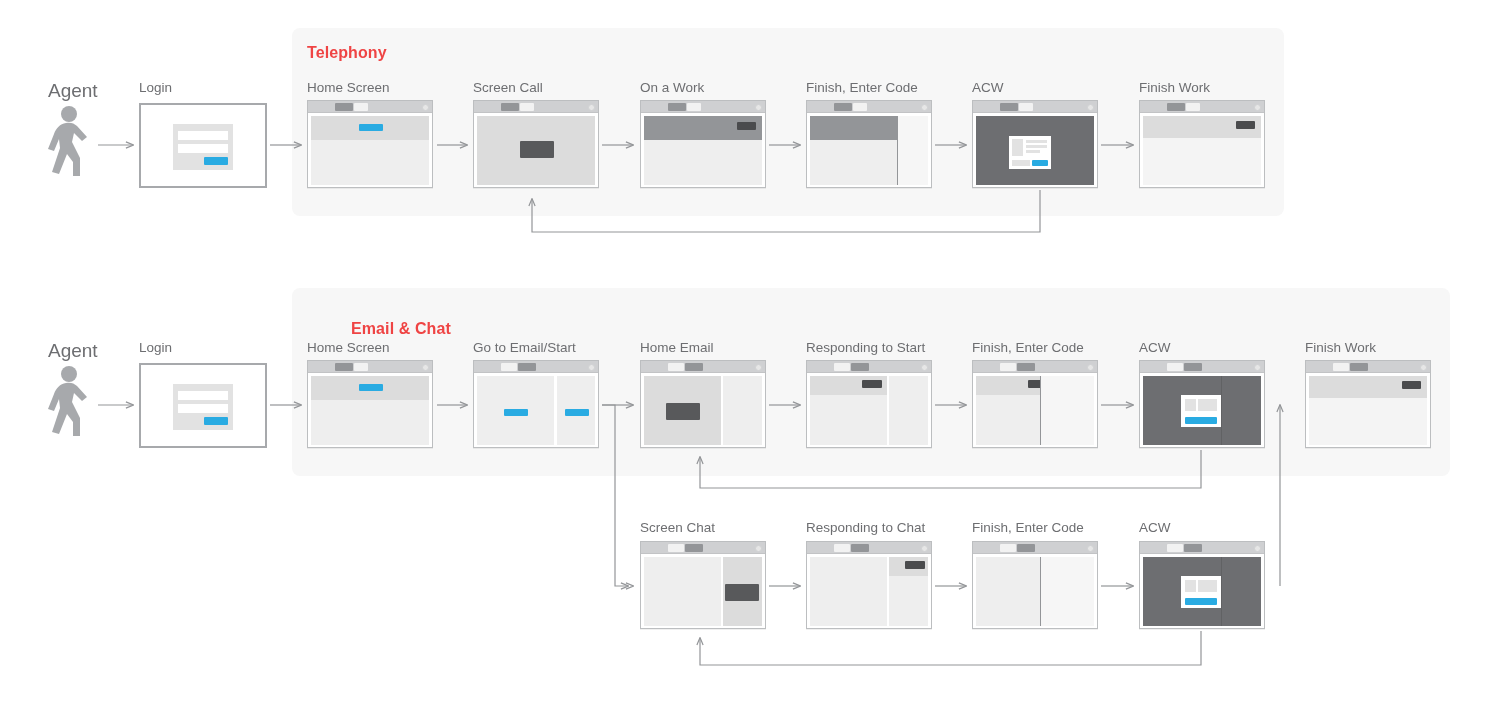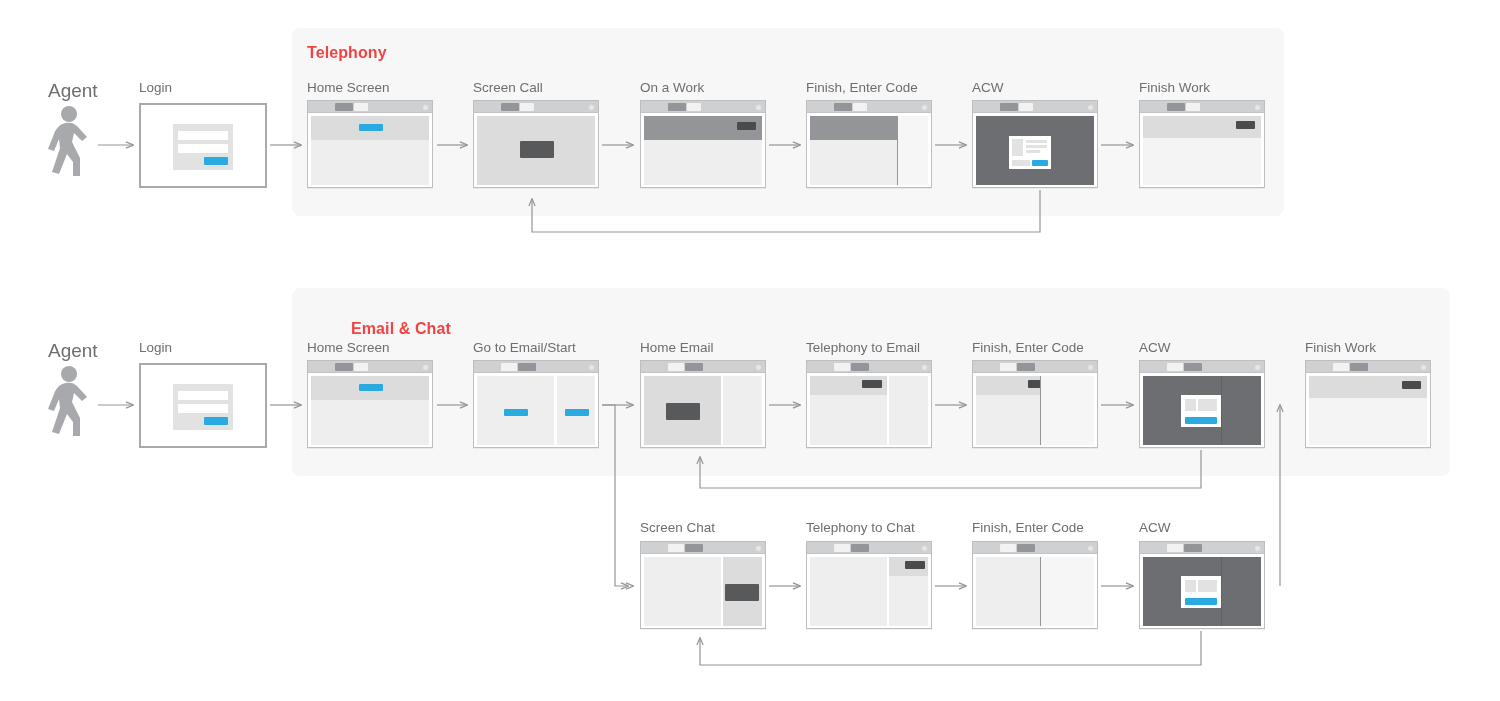--- a/index.html
+++ b/index.html
@@ -267,21 +267,21 @@
       <div class="tab tab-active" style="left:44px;width:18px;"></div>
       <div class="chrome-dot"></div>
     </div>
     <div class="viewport" style="background:transparent;">
       <div class="pane pane-active" style="left:0;width:77px;"></div>
       <div class="pane" style="left:79px;right:0;width:41px;"></div>
       <div class="darkbtn" style="left:22px;top:27px;width:34px;height:17px;"></div>
     </div>
   </div>
 
-  <div class="step-label" style="left:806px;top:340px;">Telephony to Email</div>
+  <div class="step-label" style="left:806px;top:340px;">Responding to Start</div>
   <div class="screen browser" style="left:806px;top:360px;width:126px;height:88px;">
     <div class="chrome">
       <div class="tab tab-idle" style="left:27px;width:16px;"></div>
       <div class="tab tab-active" style="left:44px;width:18px;"></div>
       <div class="chrome-dot"></div>
     </div>
     <div class="viewport" style="background:transparent;">
       <div class="pane" style="left:0;width:77px;"></div>
       <div class="pane" style="left:79px;right:0;width:41px;"></div>
       <div class="band" style="left:0;top:0;width:77px;height:19px;"></div>
@@ -342,21 +342,21 @@
       <div class="tab tab-active" style="left:44px;width:18px;"></div>
       <div class="chrome-dot"></div>
     </div>
     <div class="viewport" style="background:transparent;">
       <div class="pane" style="left:0;width:77px;"></div>
       <div class="pane pane-active" style="left:79px;right:0;width:41px;"></div>
       <div class="darkbtn" style="left:81px;top:27px;width:34px;height:17px;"></div>
     </div>
   </div>
 
-  <div class="step-label" style="left:806px;top:520px;">Telephony to Chat</div>
+  <div class="step-label" style="left:806px;top:520px;">Responding to Chat</div>
   <div class="screen browser" style="left:806px;top:541px;width:126px;height:88px;">
     <div class="chrome">
       <div class="tab tab-idle" style="left:27px;width:16px;"></div>
       <div class="tab tab-active" style="left:44px;width:18px;"></div>
       <div class="chrome-dot"></div>
     </div>
     <div class="viewport" style="background:transparent;">
       <div class="pane" style="left:0;width:77px;"></div>
       <div class="pane" style="left:79px;right:0;width:41px;"></div>
       <div class="band" style="left:79px;top:0;right:0;height:19px;"></div>

